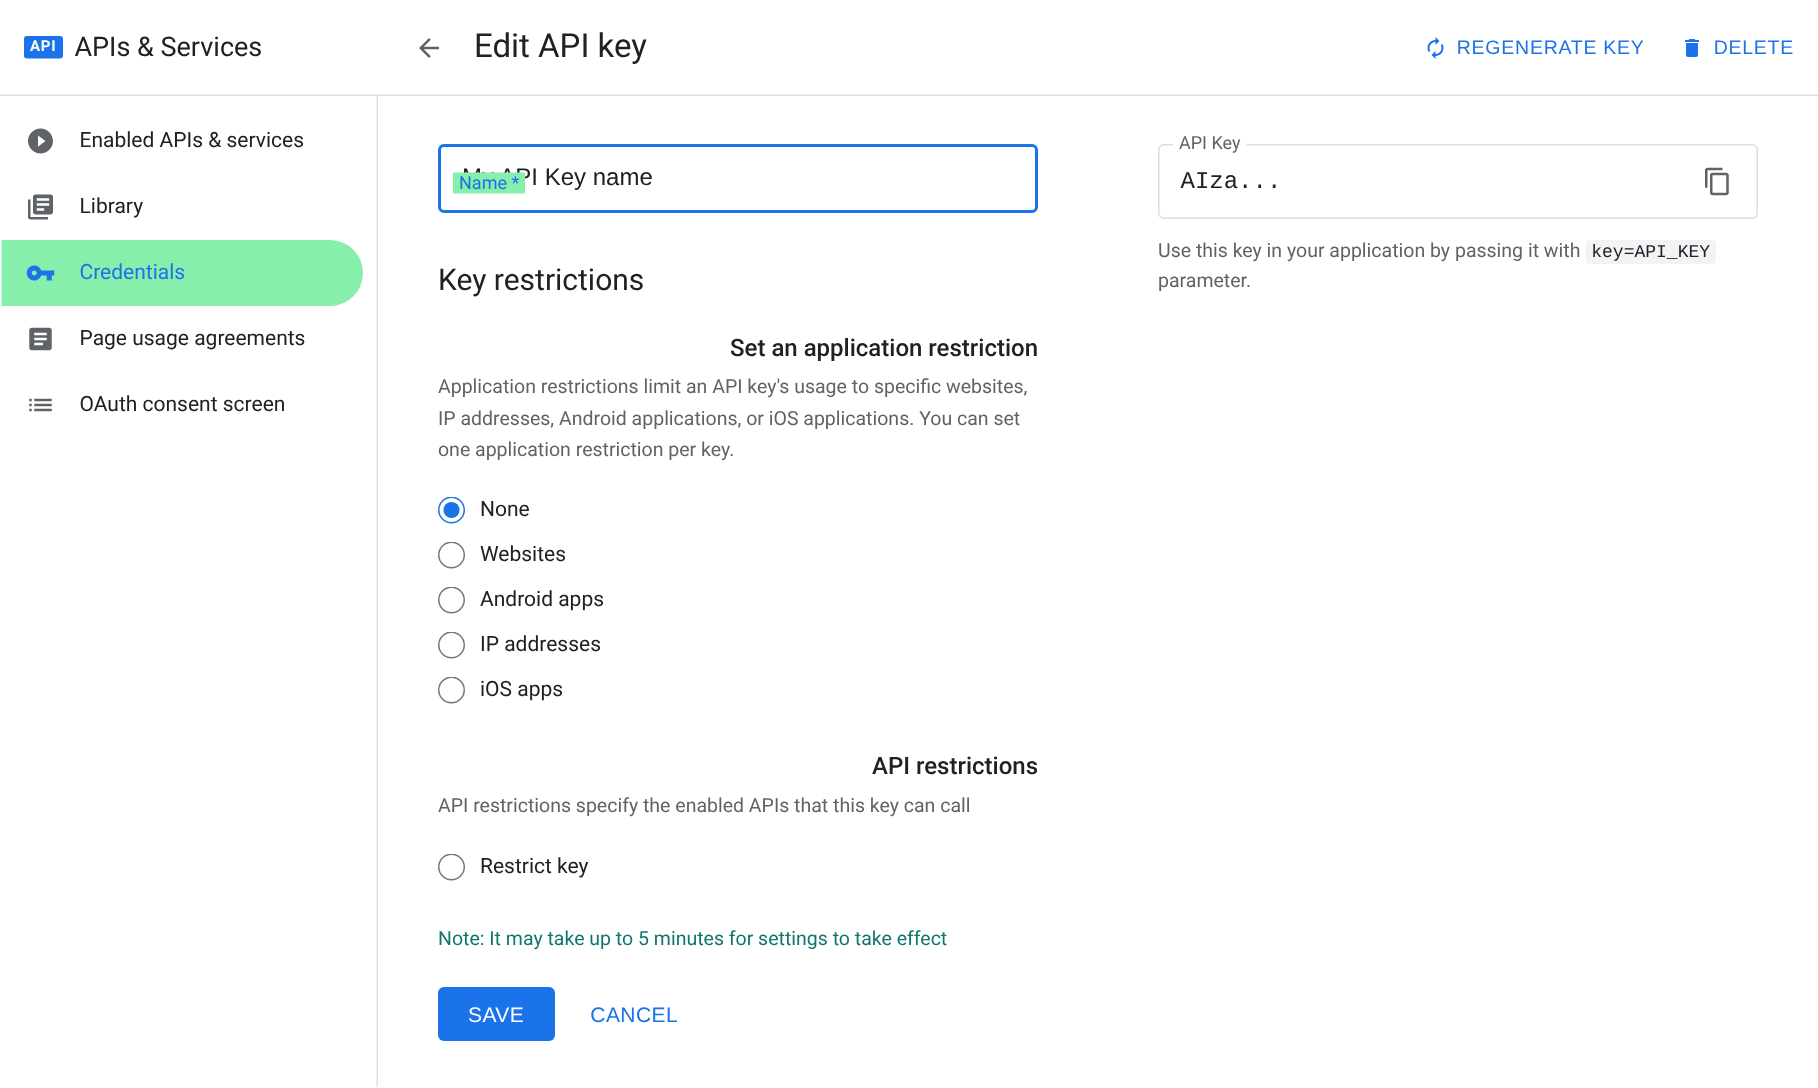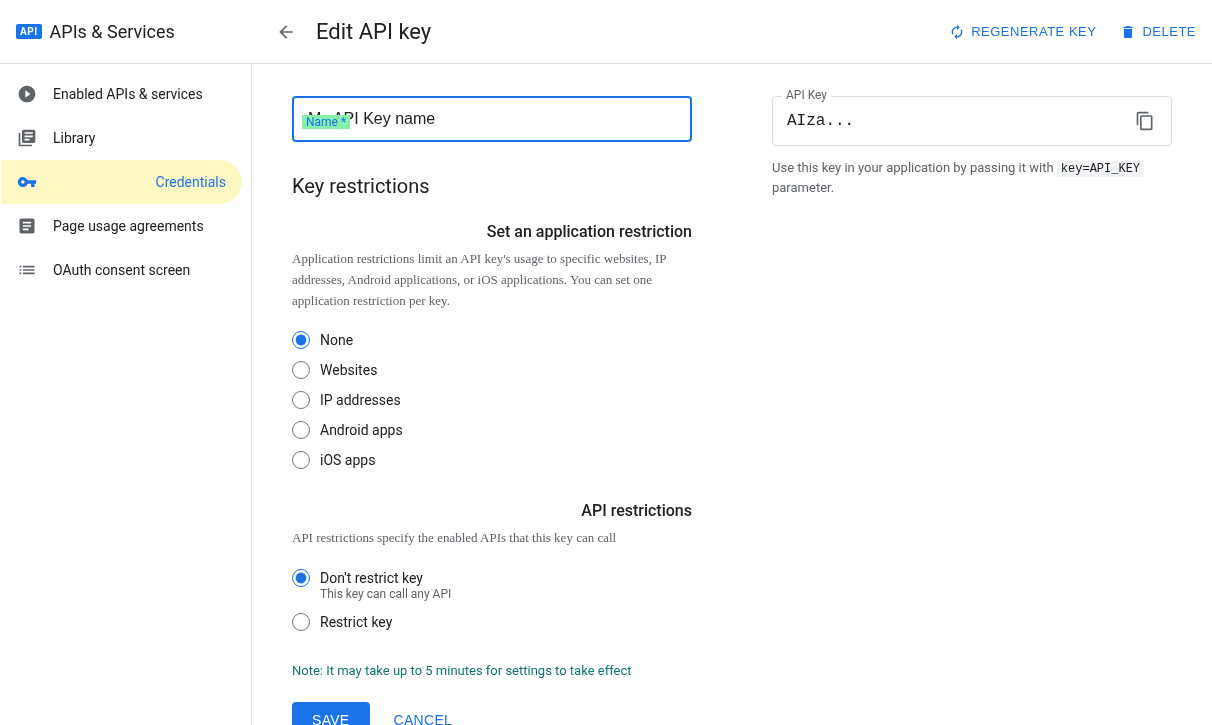--- a/index.html
+++ b/index.html
@@ -97,23 +97,22 @@
       gap: 16px;
       padding: 12px 16px;
       cursor: pointer;
       color: #202124;
       font-size: 14px;
       border-radius: 0 24px 24px 0;
       margin-right: 8px;
       position: relative;
     }
     .sidebar-item.active {
-      background: #fef9c3;
+      background: #86efac;
       color: #1a73e8;
-      justify-content: space-between;
     }
     .sidebar-icon {
       width: 20px;
       height: 20px;
       display: flex;
       align-items: center;
       justify-content: center;
       flex-shrink: 0;
     }
 
@@ -222,21 +221,20 @@
       font-weight: 500;
       color: #202124;
       margin-bottom: 8px;
       text-align: right;
     }
     .subsection-desc {
       font-size: 13px;
       color: #5f6368;
       line-height: 1.6;
       margin-bottom: 20px;
-      font-family: Liberation Serif, serif;
     }
 
     
     .radio-group { display: flex; flex-direction: column; gap: 12px; margin-bottom: 32px; }
     .radio-item {
       display: flex;
       align-items: center;
       gap: 10px;
       cursor: pointer;
     }
@@ -380,44 +378,37 @@
             <label class="radio-item">
               <input class="radio-input" type="radio" name="app-restriction" checked="" style="">
               <span class="radio-label">None</span>
             </label>
             <label class="radio-item">
               <input class="radio-input" type="radio" name="app-restriction" style="">
               <span class="radio-label">Websites</span>
             </label>
             <label class="radio-item">
               <input class="radio-input" type="radio" name="app-restriction" style="">
+              <span class="radio-label">Android apps</span>
+            </label>
+            <label class="radio-item">
+              <input class="radio-input" type="radio" name="app-restriction" style="">
               <span class="radio-label">IP addresses</span>
-            </label>
-            <label class="radio-item">
-              <input class="radio-input" type="radio" name="app-restriction" style="">
-              <span class="radio-label">Android apps</span>
             </label>
             <label class="radio-item">
               <input class="radio-input" type="radio" name="app-restriction" style="">
               <span class="radio-label">iOS apps</span>
             </label>
           </div>
         </div>
 
         <div>
           <h3 class="subsection-heading">API restrictions</h3>
           <p class="subsection-desc">API restrictions specify the enabled APIs that this key can call</p>
           <div class="radio-group">
-            <div>
-              <label class="radio-item">
-                <input class="radio-input" type="radio" name="api-restriction" checked="" style="">
-                <span class="radio-label">Don't restrict key</span>
-              </label>
-              <p class="radio-sublabel">This key can call any API</p>
-            </div>
             <label class="radio-item">
               <input class="radio-input" type="radio" name="api-restriction" style="">
               <span class="radio-label">Restrict key</span>
             </label>
           </div>
         </div>
 
         <p class="note-text">Note: It may take up to 5 minutes for settings to take effect</p>
 
         <div class="action-buttons">

